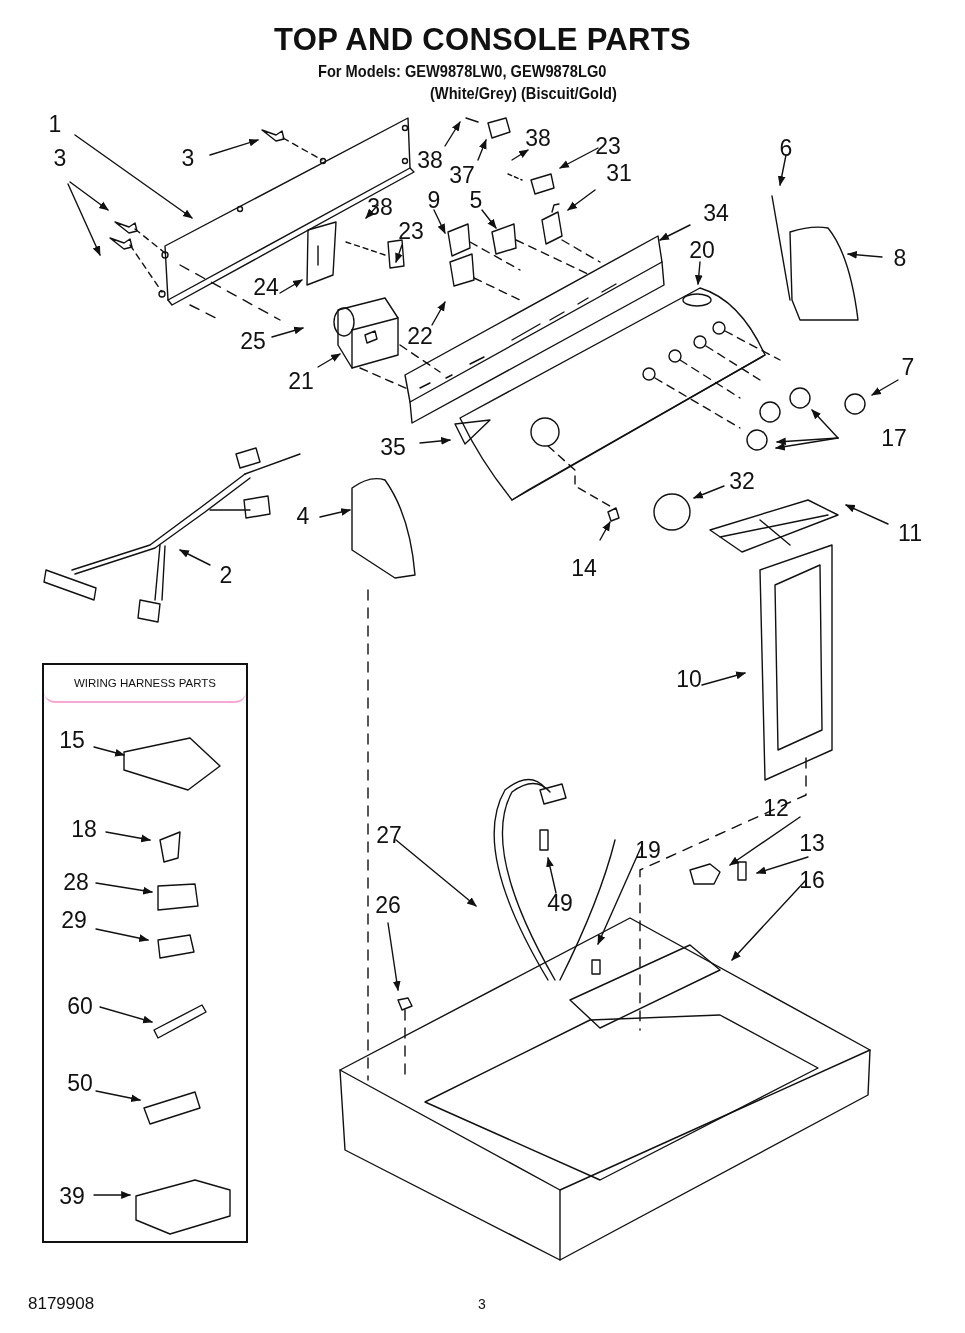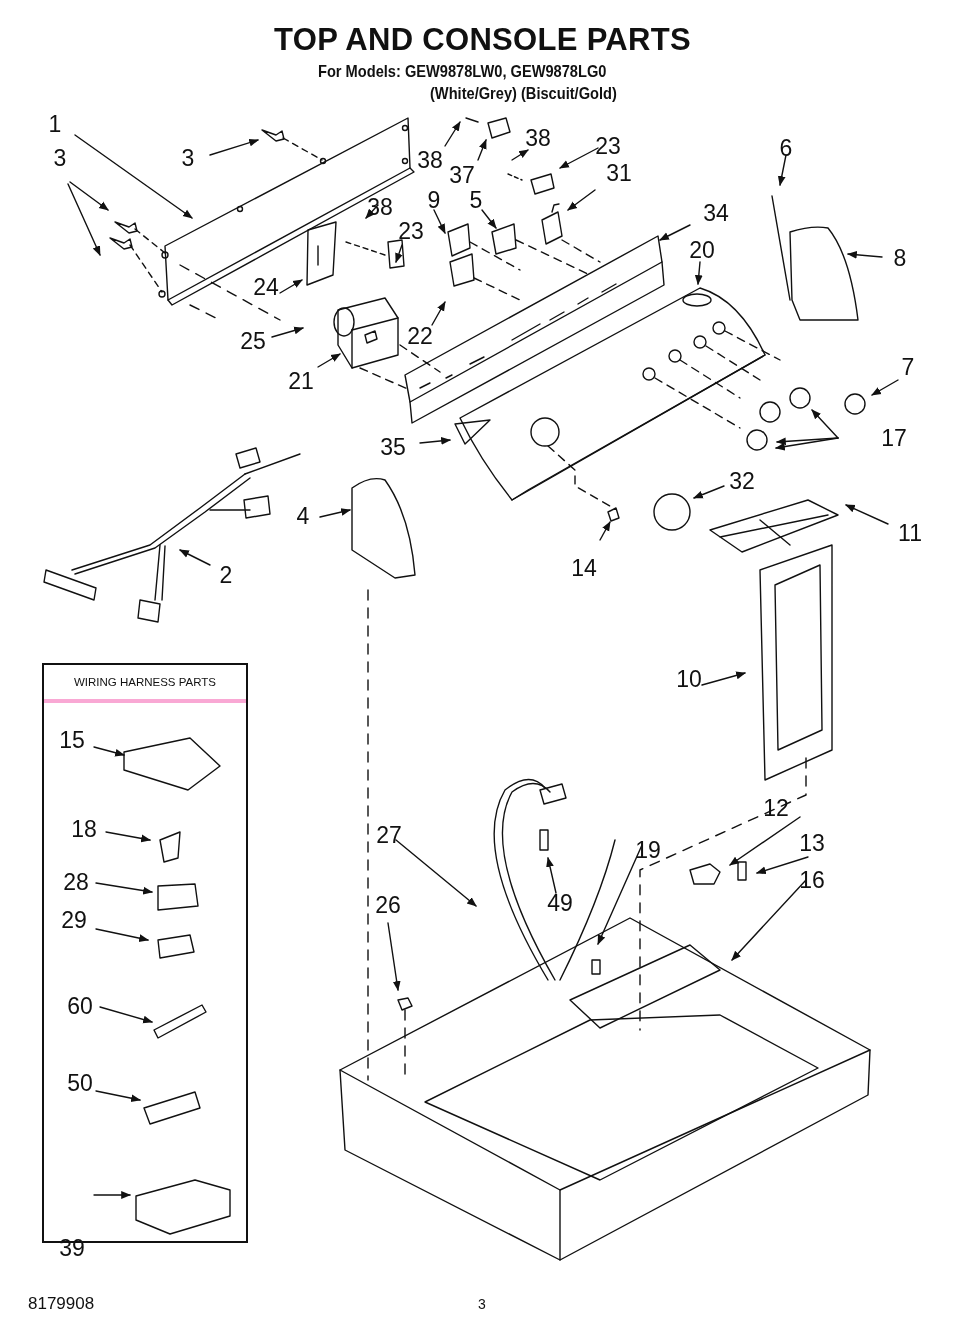--- a/index.html
+++ b/index.html
@@ -5,22 +5,22 @@
   html, body { margin: 0; padding: 0; background: #ffffff; }
   body { width: 965px; height: 1333px; position: relative; overflow: hidden;
          font-family: "Liberation Sans", sans-serif; color: #111; }
   .title { position: absolute; left: 0; width: 965px; top: 22px; text-align: center;
            font-size: 31px; font-weight: bold; letter-spacing: 0.3px; }
   .subtitle { position: absolute; left: 318px; top: 62px; font-size: 17px; font-weight: bold; transform: scaleX(0.86); transform-origin: left; }
   .subtitle2 { position: absolute; left: 430px; top: 84px; font-size: 17px; font-weight: bold; transform: scaleX(0.86); transform-origin: left; }
   #diagram { position: absolute; left: 0; top: 0; }
   .callout { position: absolute; font-size: 23px; line-height: 1; transform: translate(-50%, -50%); white-space: nowrap; }
   .legend-box { position: absolute; left: 42px; top: 663px; width: 206px; height: 580px; border: 2px solid #111; box-sizing: border-box; }
-  .legend-title { position: absolute; left: 0; top: 0; width: 100%; height: 38px; border-bottom: 4px solid #f9a8d4; box-sizing: border-box;
-                  font-size: 11.5px; display: flex; align-items: center; justify-content: center; }
+  .legend-title { position: absolute; left: 0; top: 0; width: 100%; height: 38px; border-bottom: 2px solid #f9a8d4; box-sizing: border-box;
+                  font-size: 11.5px; display: flex; align-items: center; justify-content: center; border-radius: 11px; }
   .footer-left { position: absolute; left: 28px; top: 1294px; font-size: 17px; }
   .footer-page { position: absolute; left: 478px; top: 1296px; font-size: 14px; }
 </style>
 </head>
 <body>
 
 <div class="title">TOP AND CONSOLE PARTS</div>
 <div class="subtitle">For Models: GEW9878LW0, GEW9878LG0</div>
 <div class="subtitle2">(White/Grey)  (Biscuit/Gold)</div>
 
@@ -255,16 +255,16 @@
 
 <div class="legend-box">
   <div class="legend-title">WIRING HARNESS PARTS</div>
 </div>
 <div class="callout" style="left:72px;top:740px">15</div>
 <div class="callout" style="left:84px;top:829px">18</div>
 <div class="callout" style="left:76px;top:882px">28</div>
 <div class="callout" style="left:74px;top:920px">29</div>
 <div class="callout" style="left:80px;top:1006px">60</div>
 <div class="callout" style="left:80px;top:1083px">50</div>
-<div class="callout" style="left:72px;top:1248px">39</div>
+<div class="callout" style="left:72px;top:1196px">39</div>
 
 <div class="footer-left">8179908</div>
 <div class="footer-page">3</div>
 
 </body></html>

